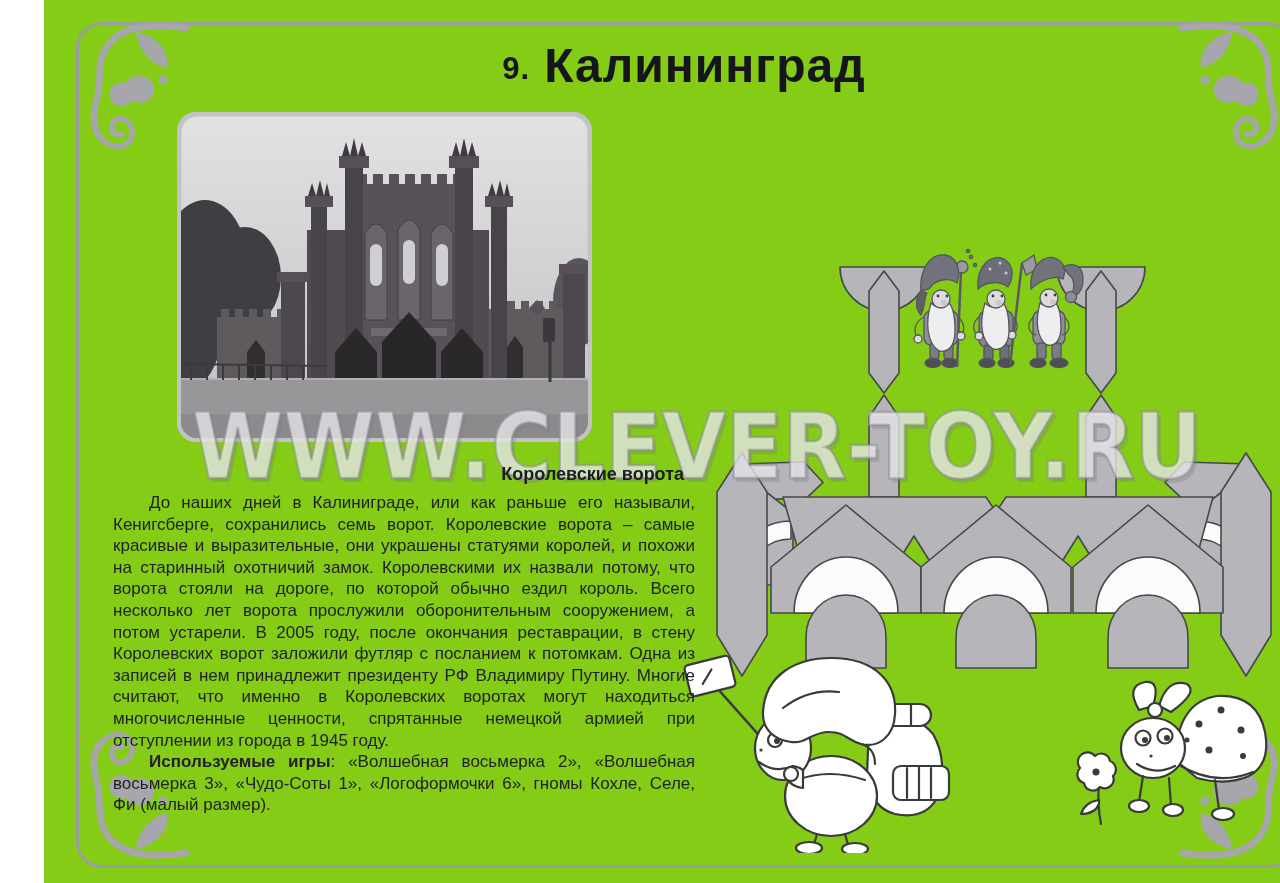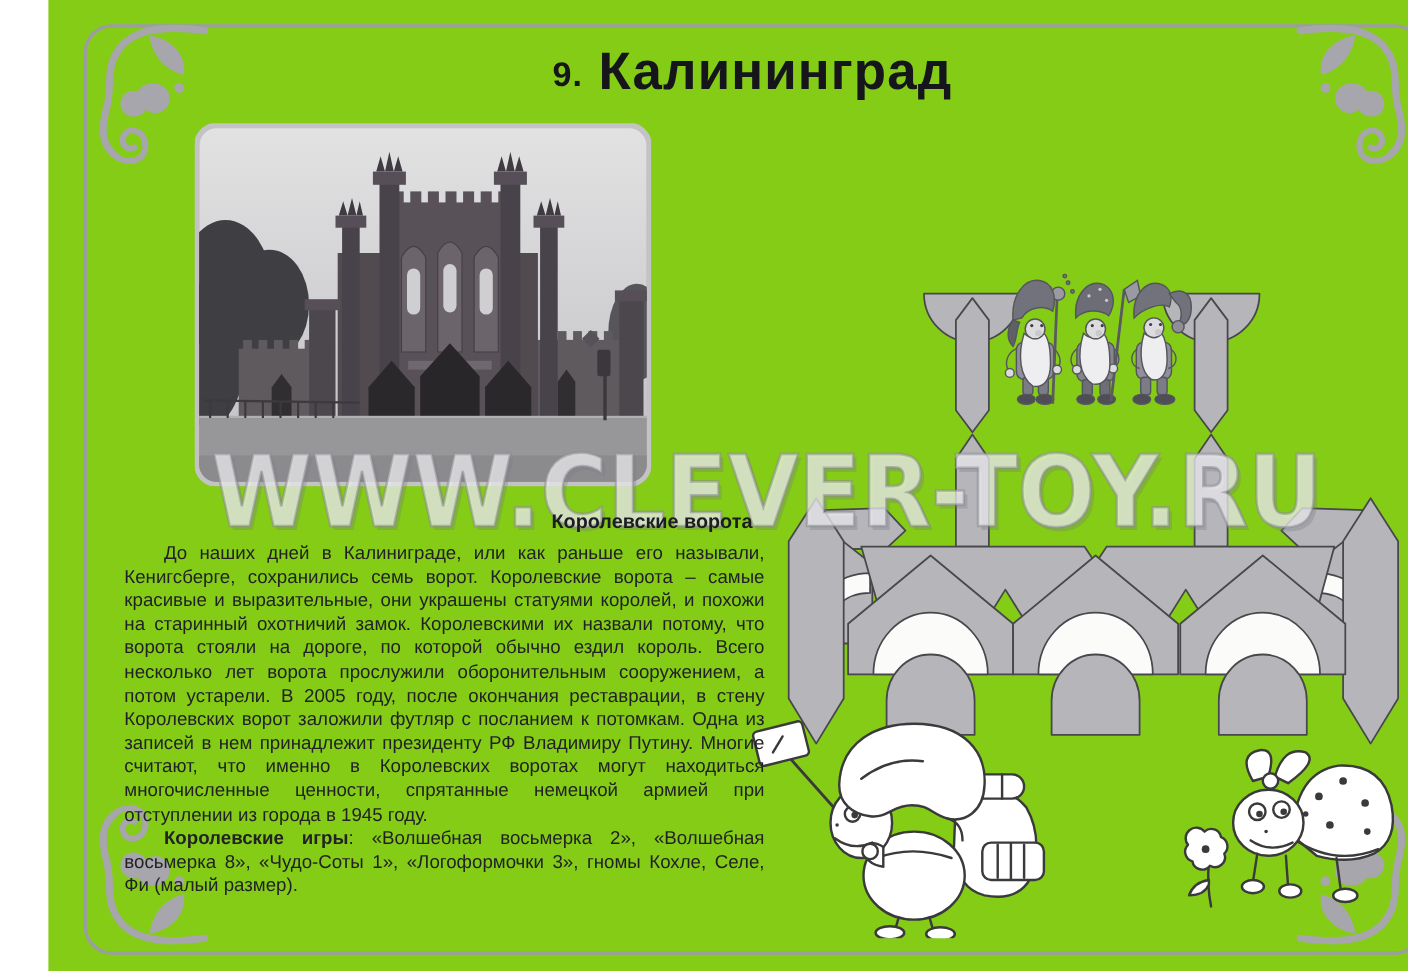--- a/index.html
+++ b/index.html
@@ -176,21 +176,21 @@
 
   <div class="caption">Королевские ворота</div>
 
   <svg class="watermark" width="1040" height="108" viewBox="0 0 1040 108">
     <text x="13" y="86" font-family="DejaVu Sans, sans-serif" font-size="90" font-weight="bold" textLength="1010" lengthAdjust="spacingAndGlyphs" fill="rgba(120,120,128,0.30)">WWW.CLEVER-TOY.RU</text>
     <text x="10" y="82" font-family="DejaVu Sans, sans-serif" font-size="90" font-weight="bold" textLength="1010" lengthAdjust="spacingAndGlyphs" fill="rgba(240,240,243,0.72)" stroke="rgba(138,138,146,0.55)" stroke-width="2.4">WWW.CLEVER-TOY.RU</text>
   </svg>
 
   <div class="article">
     <p>До наших дней в Калиниграде, или как раньше его называли, Кенигсберге, сохранились семь ворот. Королевские ворота – самые красивые и выразительные, они украшены статуями королей, и похожи на старинный охотничий замок. Королевскими их назвали потому, что ворота стояли на дороге, по которой обычно ездил король. Всего несколько лет ворота прослужили оборонительным сооружением, а потом устарели. В 2005 году, после окончания реставрации, в стену Королевских ворот заложили футляр с посланием к потомкам. Одна из записей в нем принадлежит президенту РФ Владимиру Путину. Многие считают, что именно в Королевских воротах могут находиться многочисленные ценности, спрятанные немецкой армией при отступлении из города в 1945 году.</p>
-    <p><span class="lead">Королевские игры</span><span>: «Волшебная восьмерка 2», «Волшебная восьмерка 8», «Чудо-Соты 1», «Логоформочки 3», гномы Кохле, Селе, Фи (малый размер).</span></p>
+    <p><span class="lead">Используемые игры</span><span>: «Волшебная восьмерка 2», «Волшебная восьмерка 3», «Чудо-Соты 1», «Логоформочки 6», гномы Кохле, Селе, Фи (малый размер).</span></p>
   </div>
 
   <svg class="puzzle" width="610" height="490" viewBox="0 0 610 490">
     <defs>
       <g id="tower-col">
         <path d="M-44,0 A44,44 0 0 1 44,0 Z" transform="translate(0,72) scale(1,-1)"></path>
         <path d="M0,76 L15,96 L15,178 L0,198 L-15,178 L-15,96 Z"></path>
         <path d="M0,200 L15,222 L15,302 L-15,302 L-15,222 Z"></path>
       </g>
       <g id="gate">

